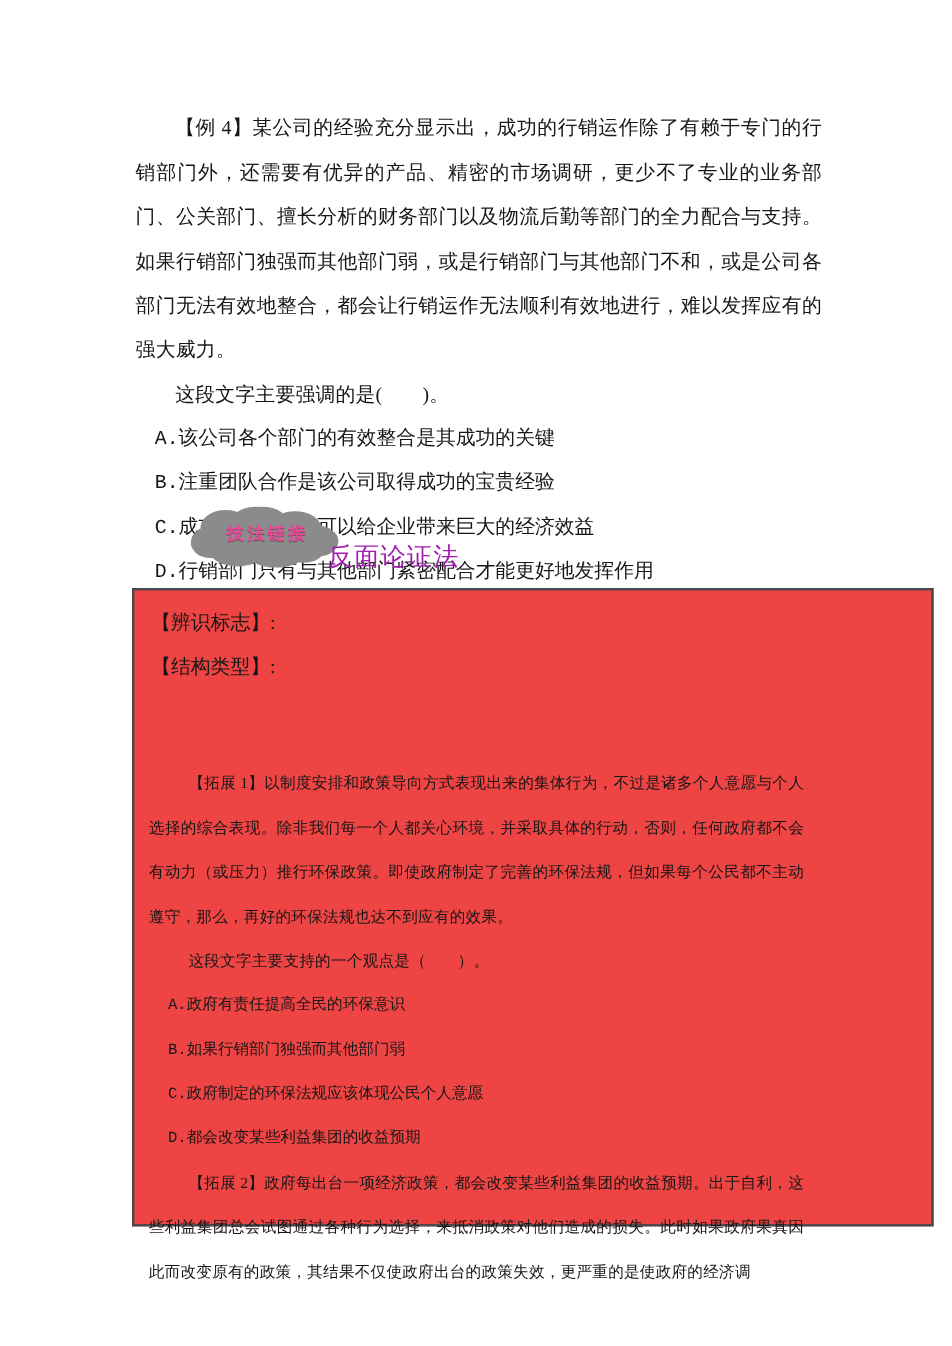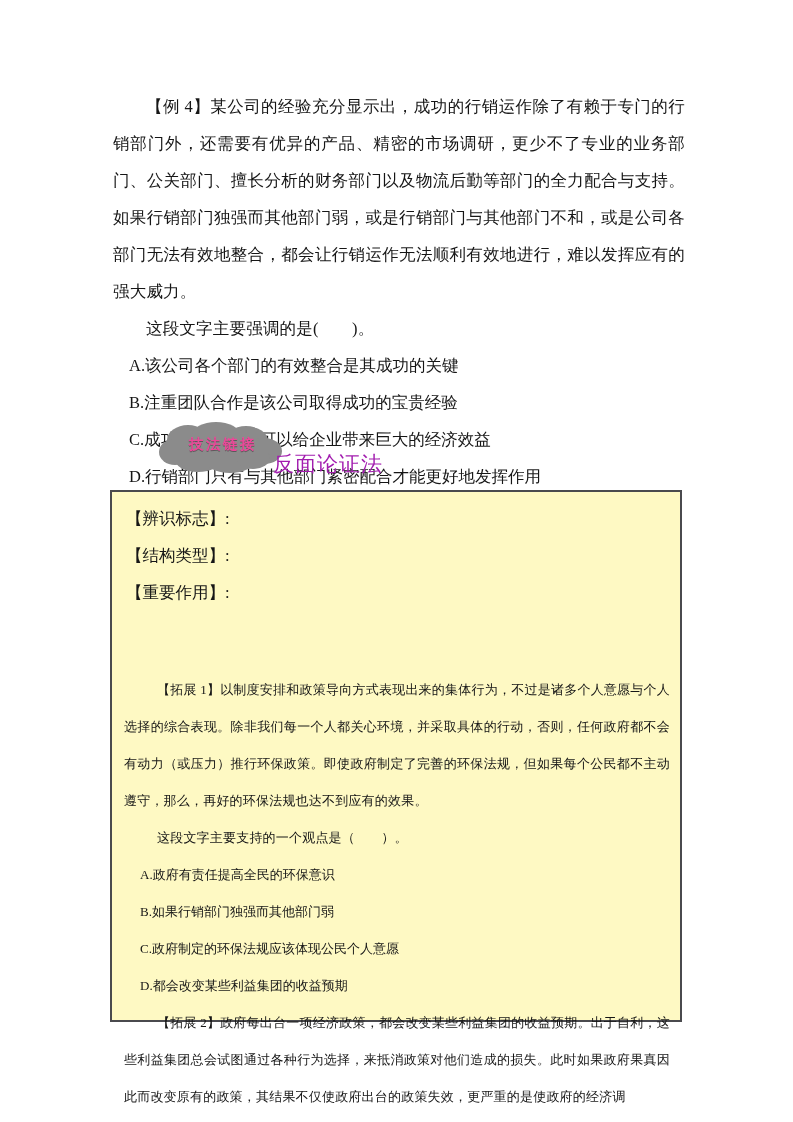--- a/index.html
+++ b/index.html
@@ -40,20 +40,21 @@
   }
   p.indent {
     text-indent: 33px;
   }
   p.opt {
     margin: 0;
     font-size: 16.5px;
     line-height: 37px;
     text-indent: 16px;
     color: #161616;
+    font-family: Liberation Mono, monospace;
   }
   
   .tech-header {
     position: absolute;
     left: 113px;
     top: 420px;
     width: 572px;
     height: 68px;
   }
   .cloud-wrap {
@@ -90,25 +91,25 @@
     font-size: 21px;
     letter-spacing: 1px;
     color: #a21caf;
     white-space: nowrap;
   }
   
   .box {
     position: absolute;
     left: 110px;
     top: 490px;
-    width: 572px;
+    width: 668px;
     height: 532px;
     border: 2px solid #4a4a4e;
     box-sizing: border-box;
-    background: #fef9c3;
+    background: #ef4444;
   }
   .box-inner {
     position: absolute;
     left: 12px;
     top: 8px;
     width: 546px;
   }
   .field-line {
     margin: 0;
     font-size: 16.5px;
@@ -157,21 +158,20 @@
       <div class="cloud-label">技法链接</div>
     </div>
     <div class="tech-title">反面论证法</div>
   </div>
 
   <div class="box">
     <div class="box-inner">
 
       <p class="field-line">【辨识标志】:</p>
       <p class="field-line">【结构类型】:</p>
-      <p class="field-line">【重要作用】:</p>
 
       <div class="blank-gap"></div>
 
       <p class="para indent">【拓展 1】以制度安排和政策导向方式表现出来的集体行为，不过是诸多个人意愿与个人选择的综合表现。除非我们每一个人都关心环境，并采取具体的行动，否则，任何政府都不会有动力（或压力）推行环保政策。即使政府制定了完善的环保法规，但如果每个公民都不主动遵守，那么，再好的环保法规也达不到应有的效果。</p>
       <p class="para indent">这段文字主要支持的一个观点是（　　）。</p>
       <p class="opt">A.政府有责任提高全民的环保意识</p>
       <p class="opt">B.如果行销部门独强而其他部门弱</p>
       <p class="opt">C.政府制定的环保法规应该体现公民个人意愿</p>
       <p class="opt">D.都会改变某些利益集团的收益预期</p>
 

